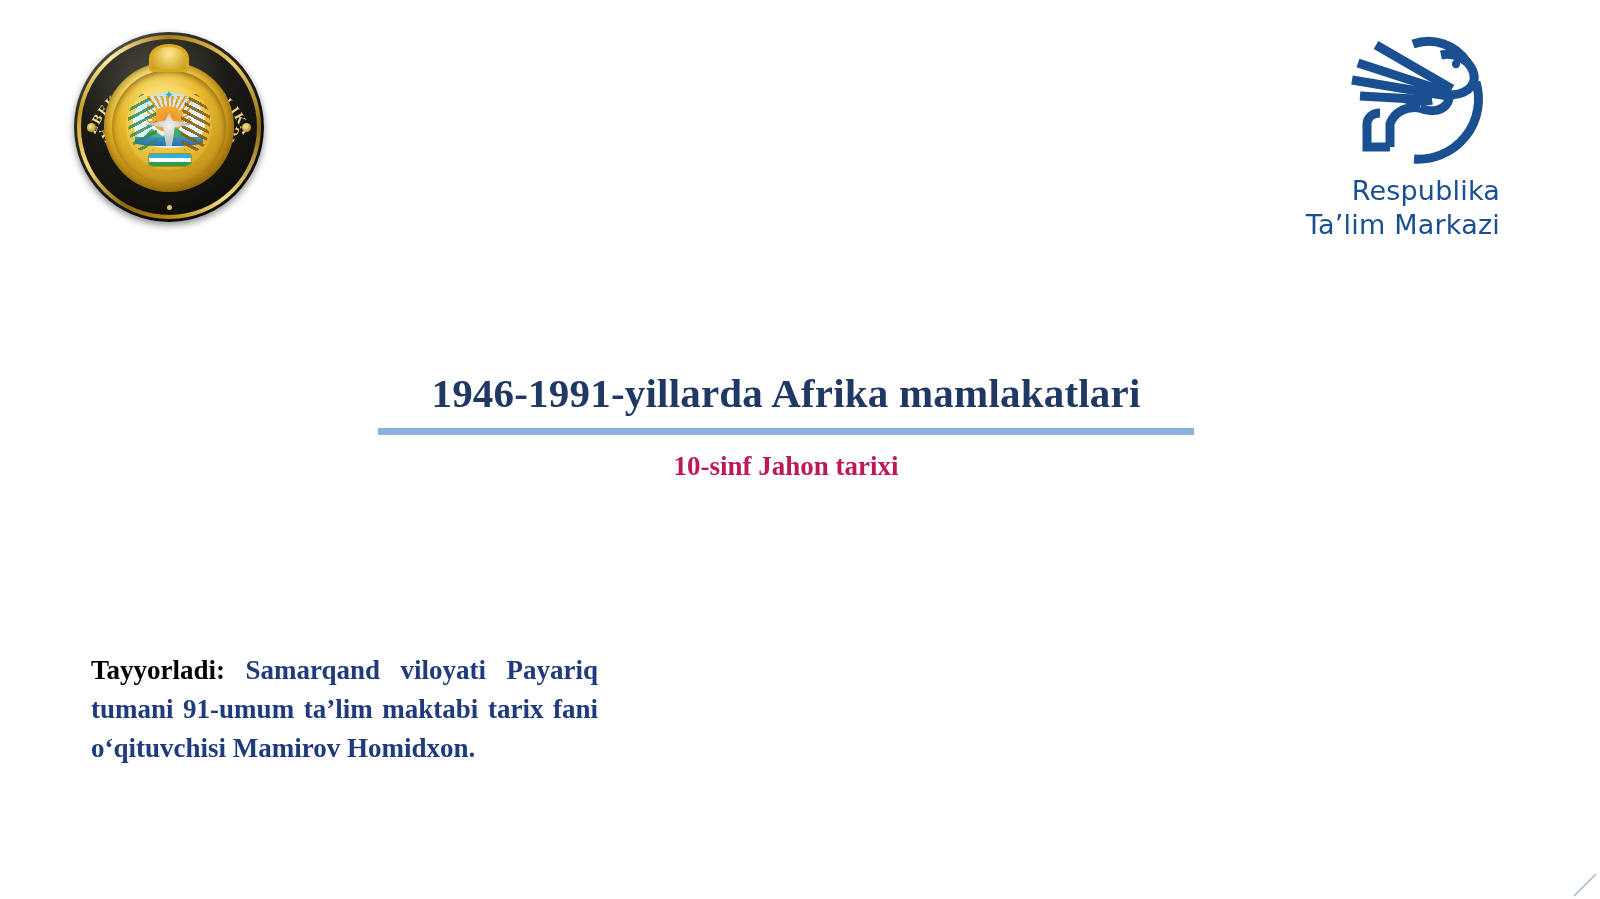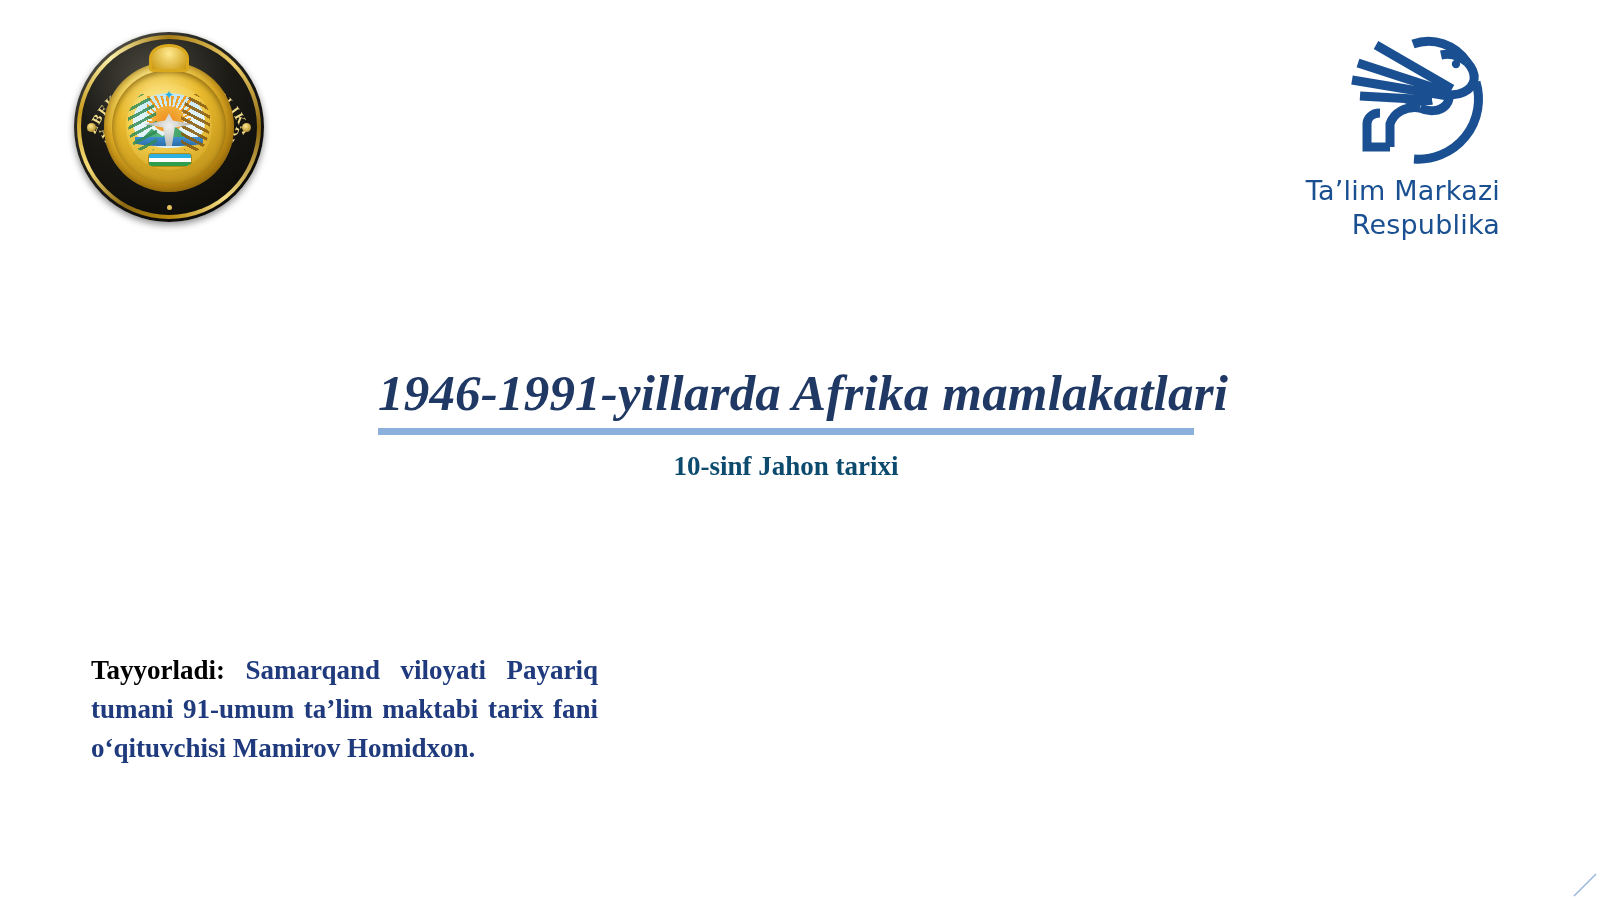--- a/index.html
+++ b/index.html
@@ -234,40 +234,39 @@
     left: 378px;
     top: 368px;
     width: 816px;
   }
   #slide-title {
     margin: 0;
     text-align: center;
     color: #1f3864;
     font-family: "Liberation Serif", "DejaVu Serif", serif;
     font-weight: 700;
-    font-size: 51px;
+    font-size: 41px;
     line-height: 50px;
     letter-spacing: .2px;
     white-space: nowrap;
-    font-style: italic;
   }
   #title-rule {
     margin-top: 10px;
     width: 100%;
     height: 7px;
     background: #8cb0dc;
   }
   #slide-subtitle {
     position: absolute;
     left: 378px;
     top: 447px;
     width: 816px;
     margin: 0;
     text-align: center;
-    color: #0c4a6e;
+    color: #be185d;
     font-family: "Liberation Serif", "DejaVu Serif", serif;
     font-weight: 700;
     font-size: 27px;
     line-height: 38px;
   }
 
   
   #author-block {
     position: absolute;
     left: 91px;
@@ -366,22 +365,22 @@
           <path d="M48 37 L140 67" stroke-width="9"></path>
           <path d="M42 54 L138 70" stroke-width="9"></path>
           <path d="M50 70 L122 74" stroke-width="9"></path>
 
           <path d="M122 74 C112 76 104 76 96 73"></path>
         </g>
         <circle cx="146" cy="38" r="4.2" fill="#1a5091"></circle>
       </svg>
     </div>
     <div id="rtm-caption">
+      <div>Respublika</div>
       <div>Ta’lim Markazi</div>
-      <div>Respublika</div>
     </div>
   </div>
 
   <div id="title-block">
     <h1 id="slide-title">1946-1991-yillarda Afrika mamlakatlari</h1>
     <div id="title-rule"></div>
   </div>
   <p id="slide-subtitle">10-sinf Jahon tarixi</p>
 
   <div id="author-block">

